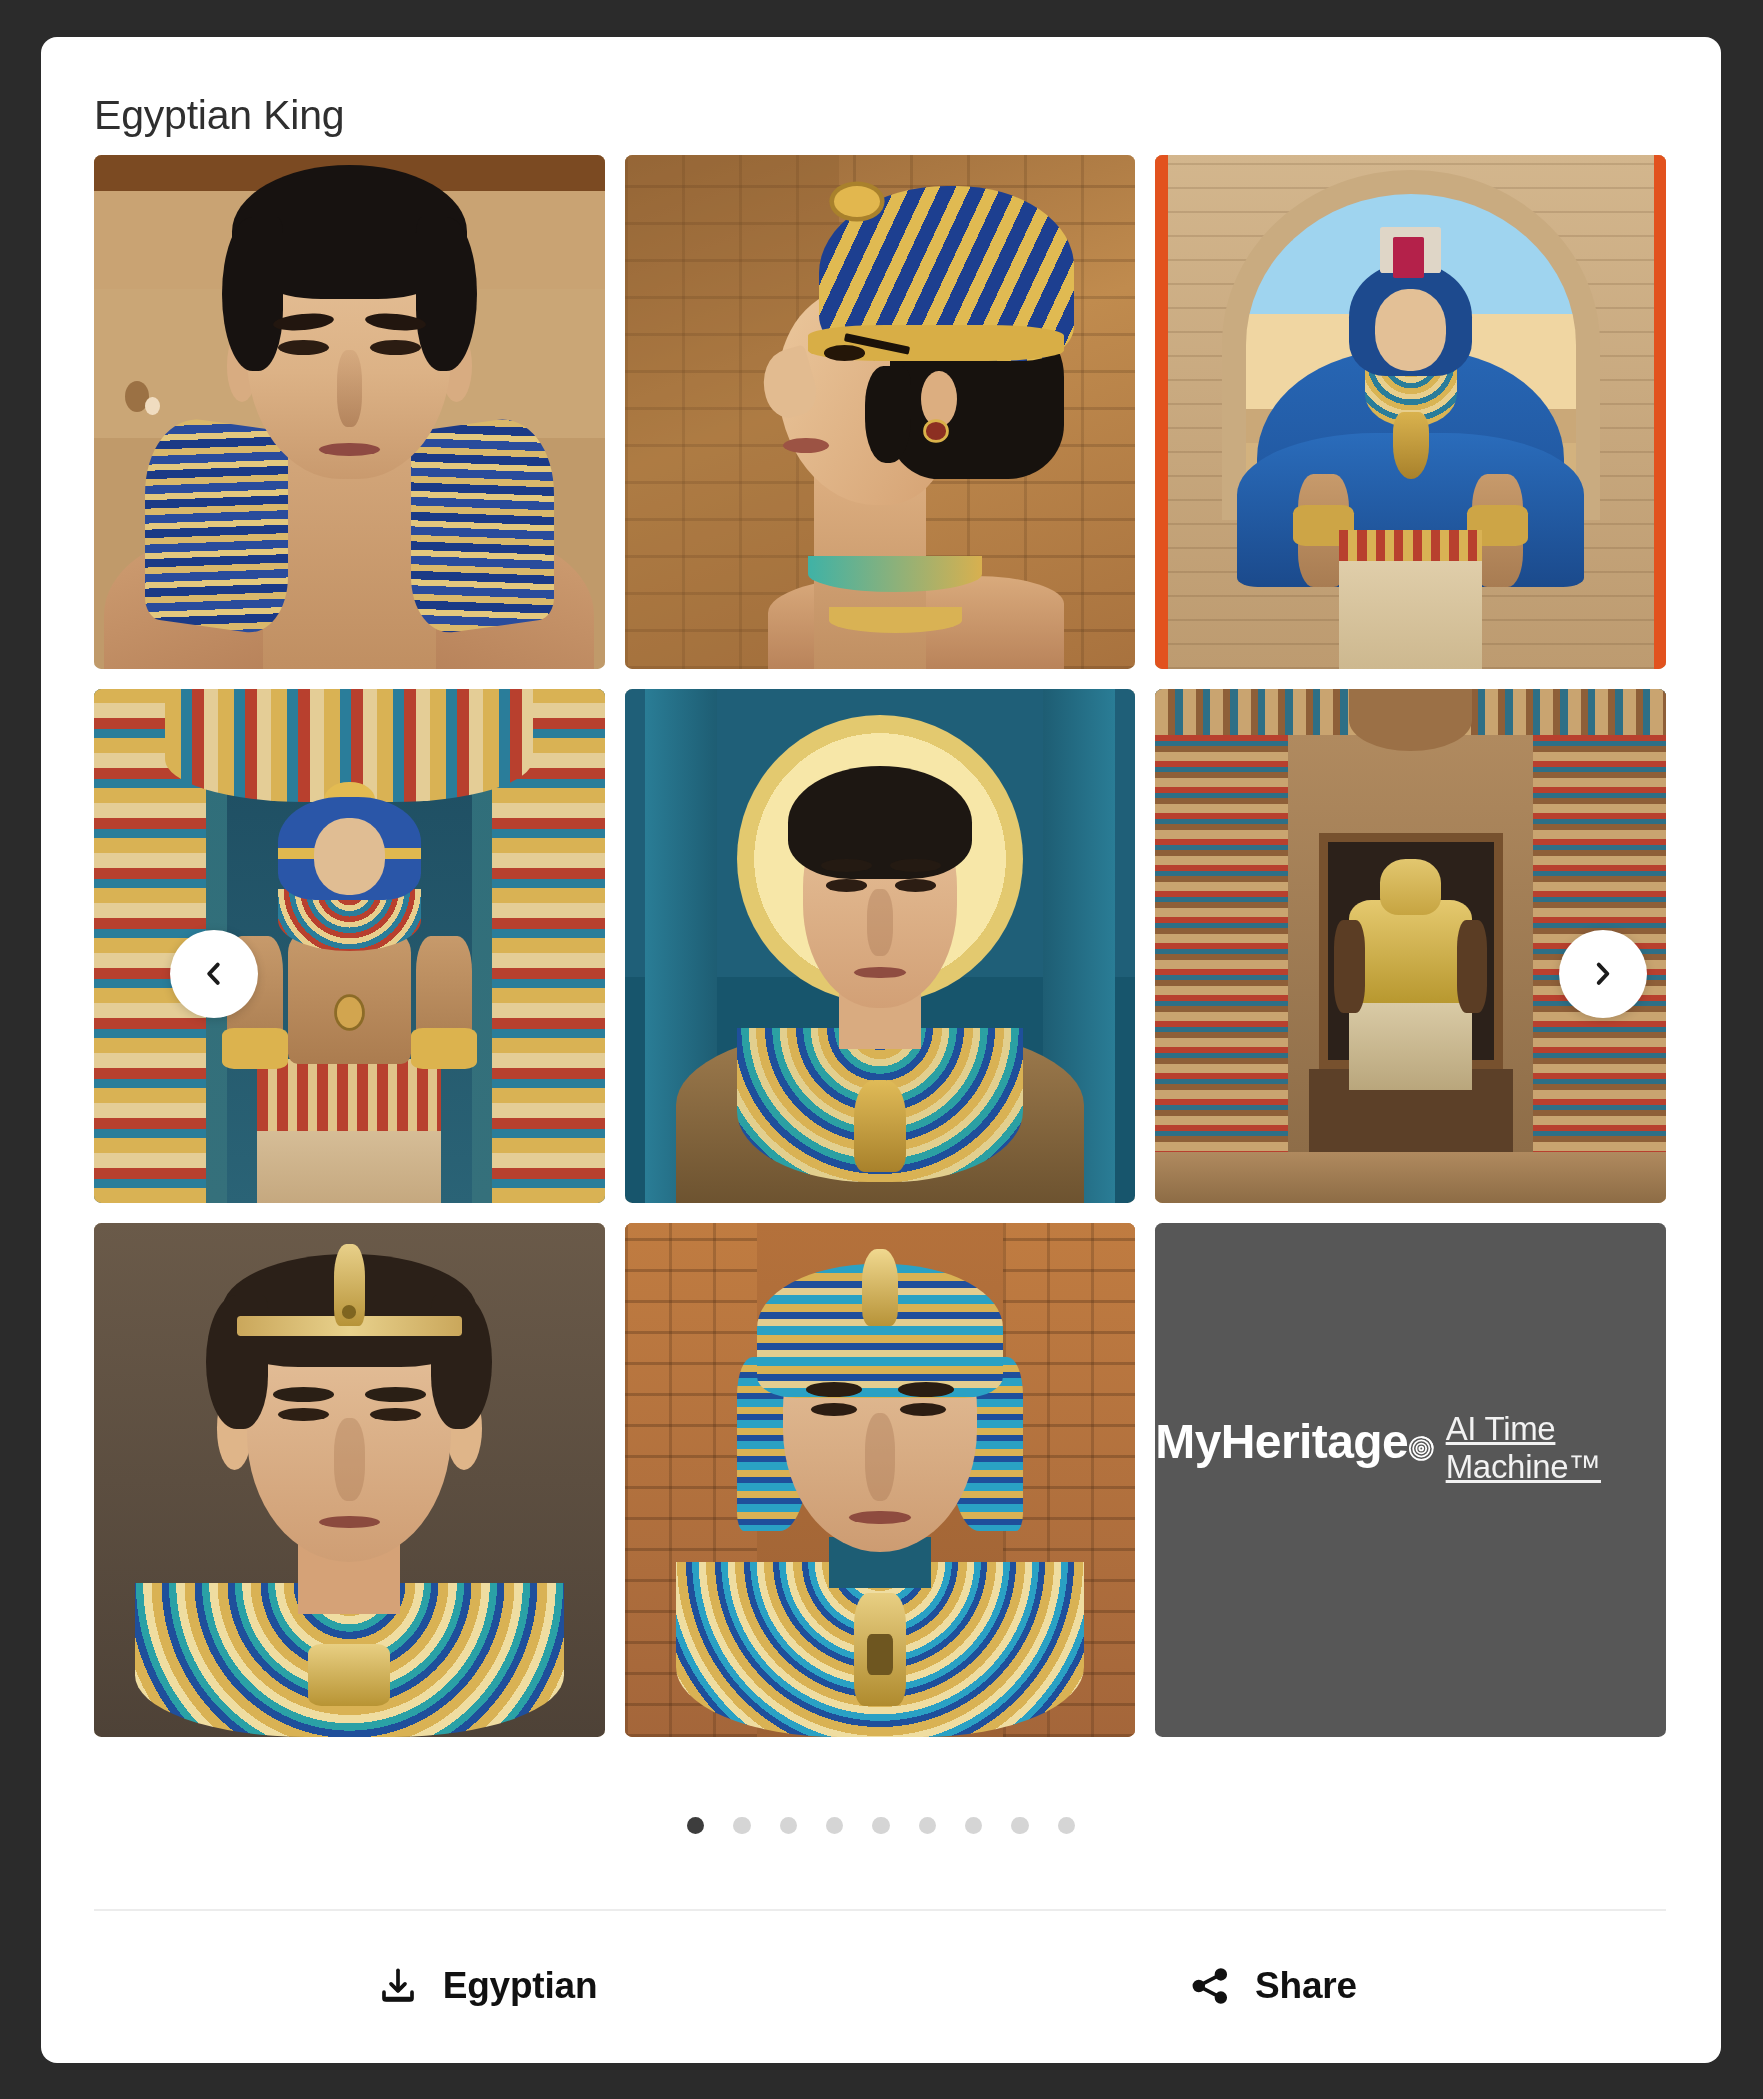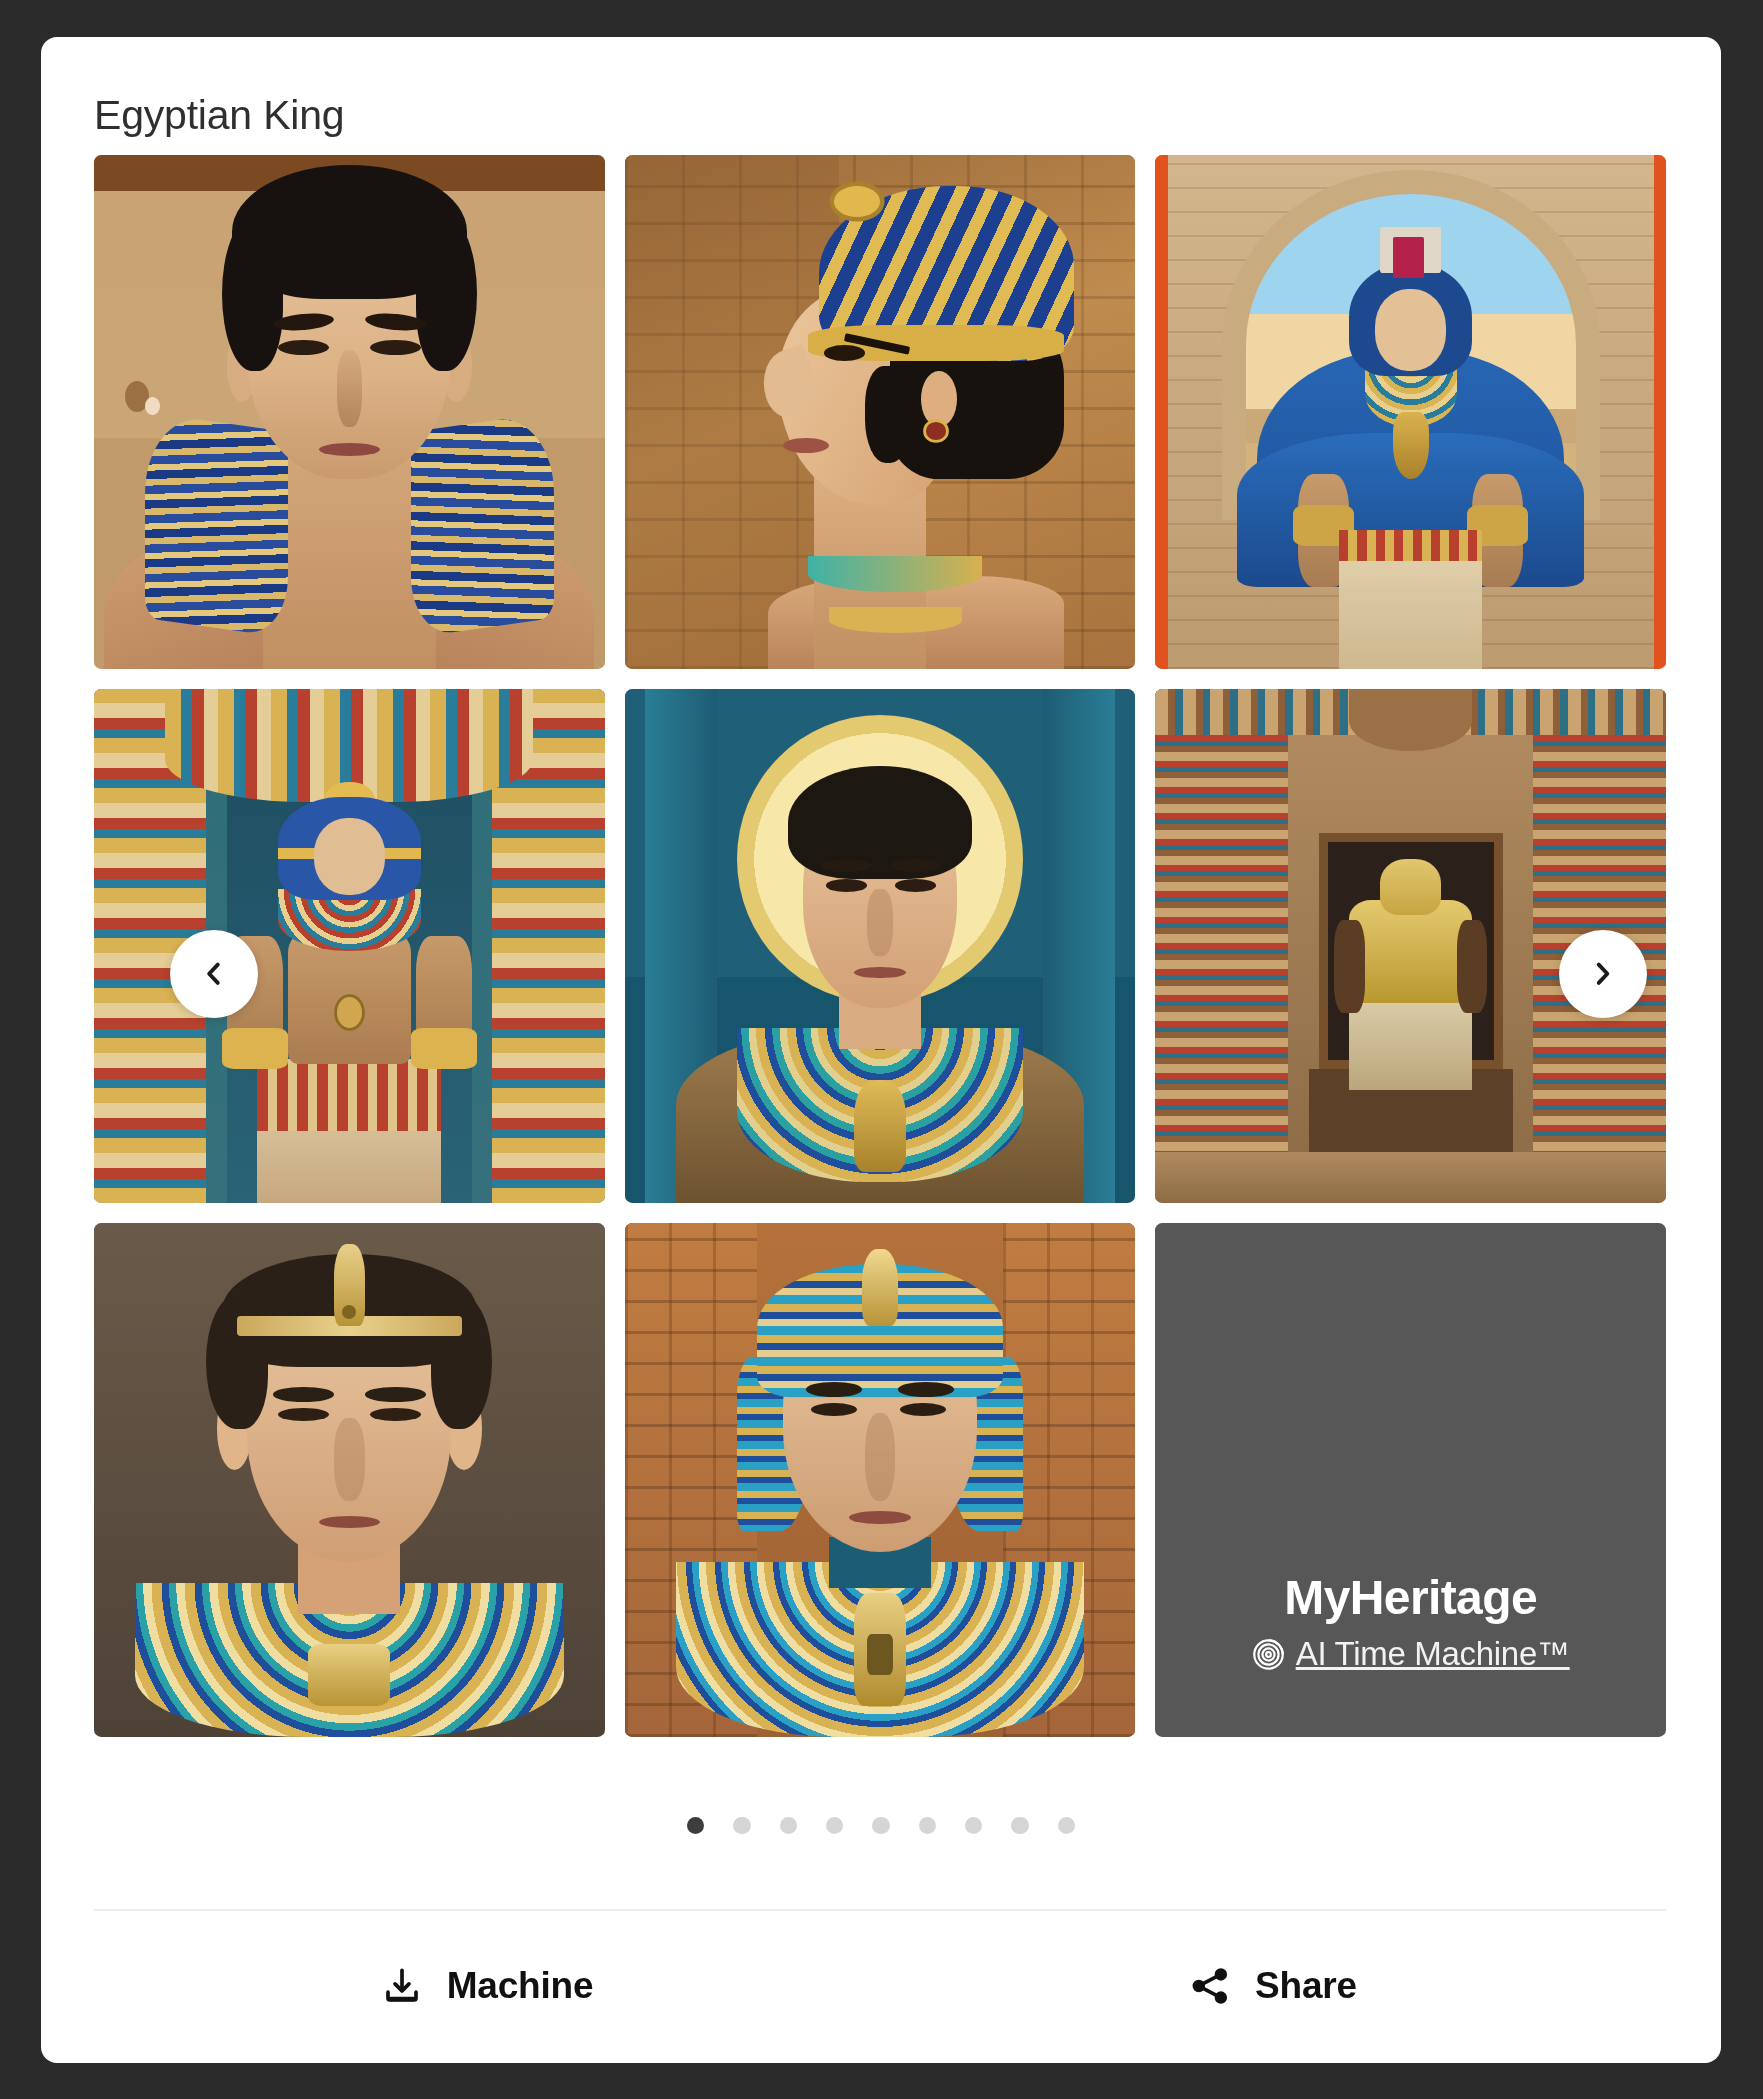--- a/index.html
+++ b/index.html
@@ -100,21 +100,21 @@
   }
   .action-icon { width: 42px; height: 42px; display:block; }
   .action-icon path, .action-icon line, .action-icon circle, .action-icon polyline {
     fill: none; stroke: #111111; stroke-width: 2.1; stroke-linecap: round; stroke-linejoin: round;
   }
   .action-icon circle.filled { fill: #111111; }
 
   
   .brand-tile {
     background: #575757;
-    display: flex; flex-direction: column;
+    display: flex; flex-direction: row;
     align-items: center; justify-content: flex-end;
     padding-bottom: 64px;
   }
   .brand-name {
     color: #ffffff;
     font-size: 48px;
     font-weight: bold;
     letter-spacing: -0.6px;
     line-height: 1;
     margin-bottom: 13px;
@@ -569,21 +569,21 @@
     <div class="divider"></div>
     <div class="actions">
 
       <div class="action-btn">
         <svg class="action-icon" viewBox="0 0 24 24">
           <path d="M4 15.5 V19 a1 1 0 0 0 1 1 h14 a1 1 0 0 0 1 -1 v-3.5"></path>
           <line x1="12" y1="3" x2="12" y2="14.5"></line>
           <polyline points="8,10.8 12,14.8 16,10.8"></polyline>
           <line x1="5.5" y1="19.4" x2="18.5" y2="19.4" style="stroke-width:2.6"></line>
         </svg>
-        <span class="action-label">Machine</span>
+        <span class="action-label">Egyptian</span>
       </div>
 
       <div class="action-btn">
         <svg class="action-icon" viewBox="0 0 24 24">
           <circle class="filled" cx="18.2" cy="5.4" r="2.5"></circle>
           <circle class="filled" cx="5.6" cy="12" r="2.5"></circle>
           <circle class="filled" cx="18.2" cy="18.6" r="2.5"></circle>
           <line x1="7.8" y1="10.8" x2="16" y2="6.5"></line>
           <line x1="7.8" y1="13.2" x2="16" y2="17.5"></line>
         </svg>

